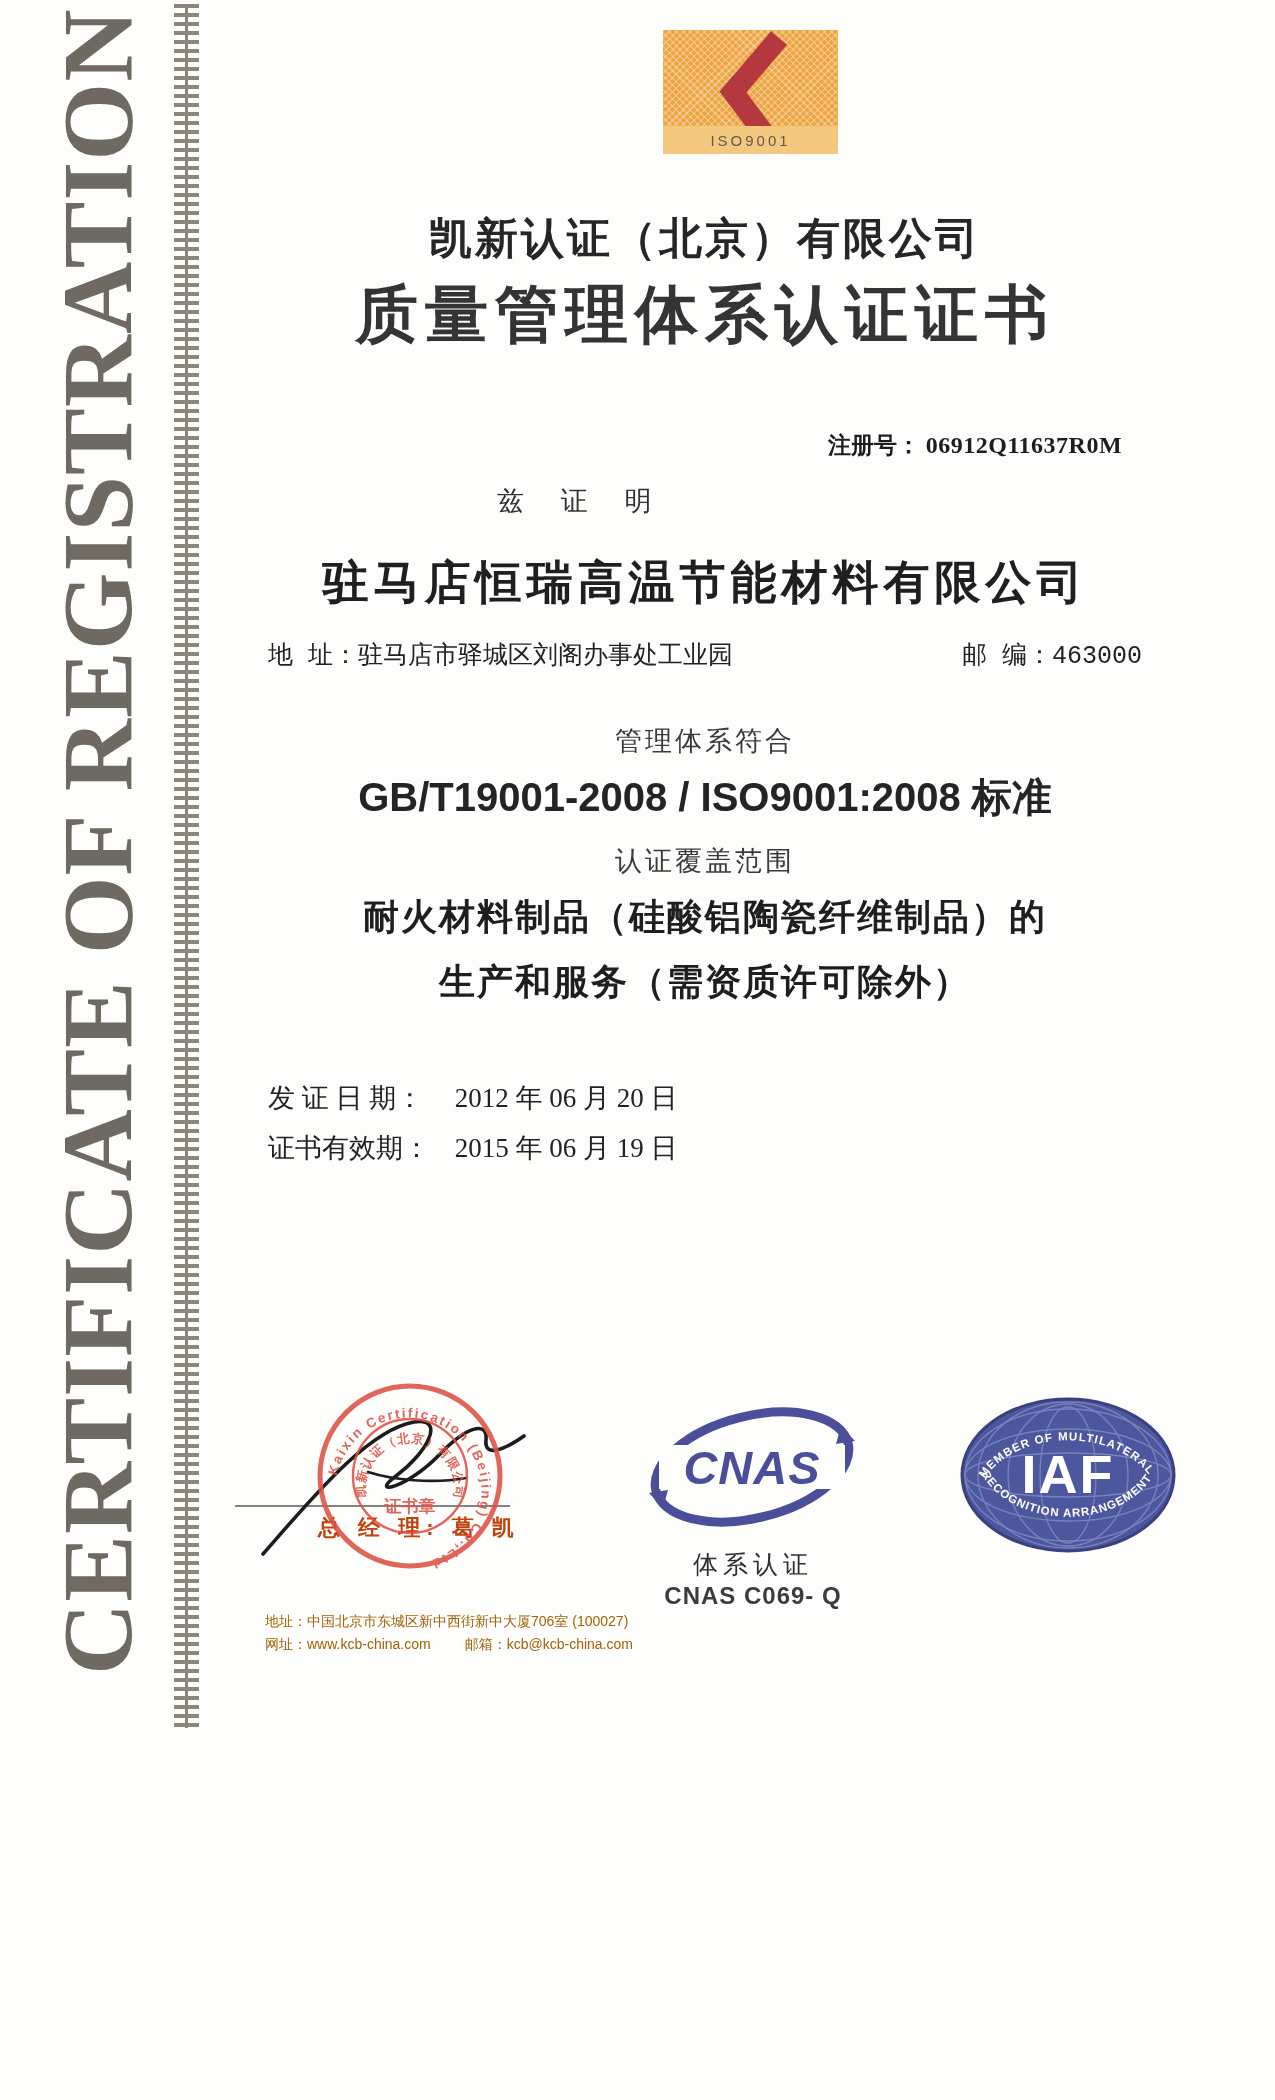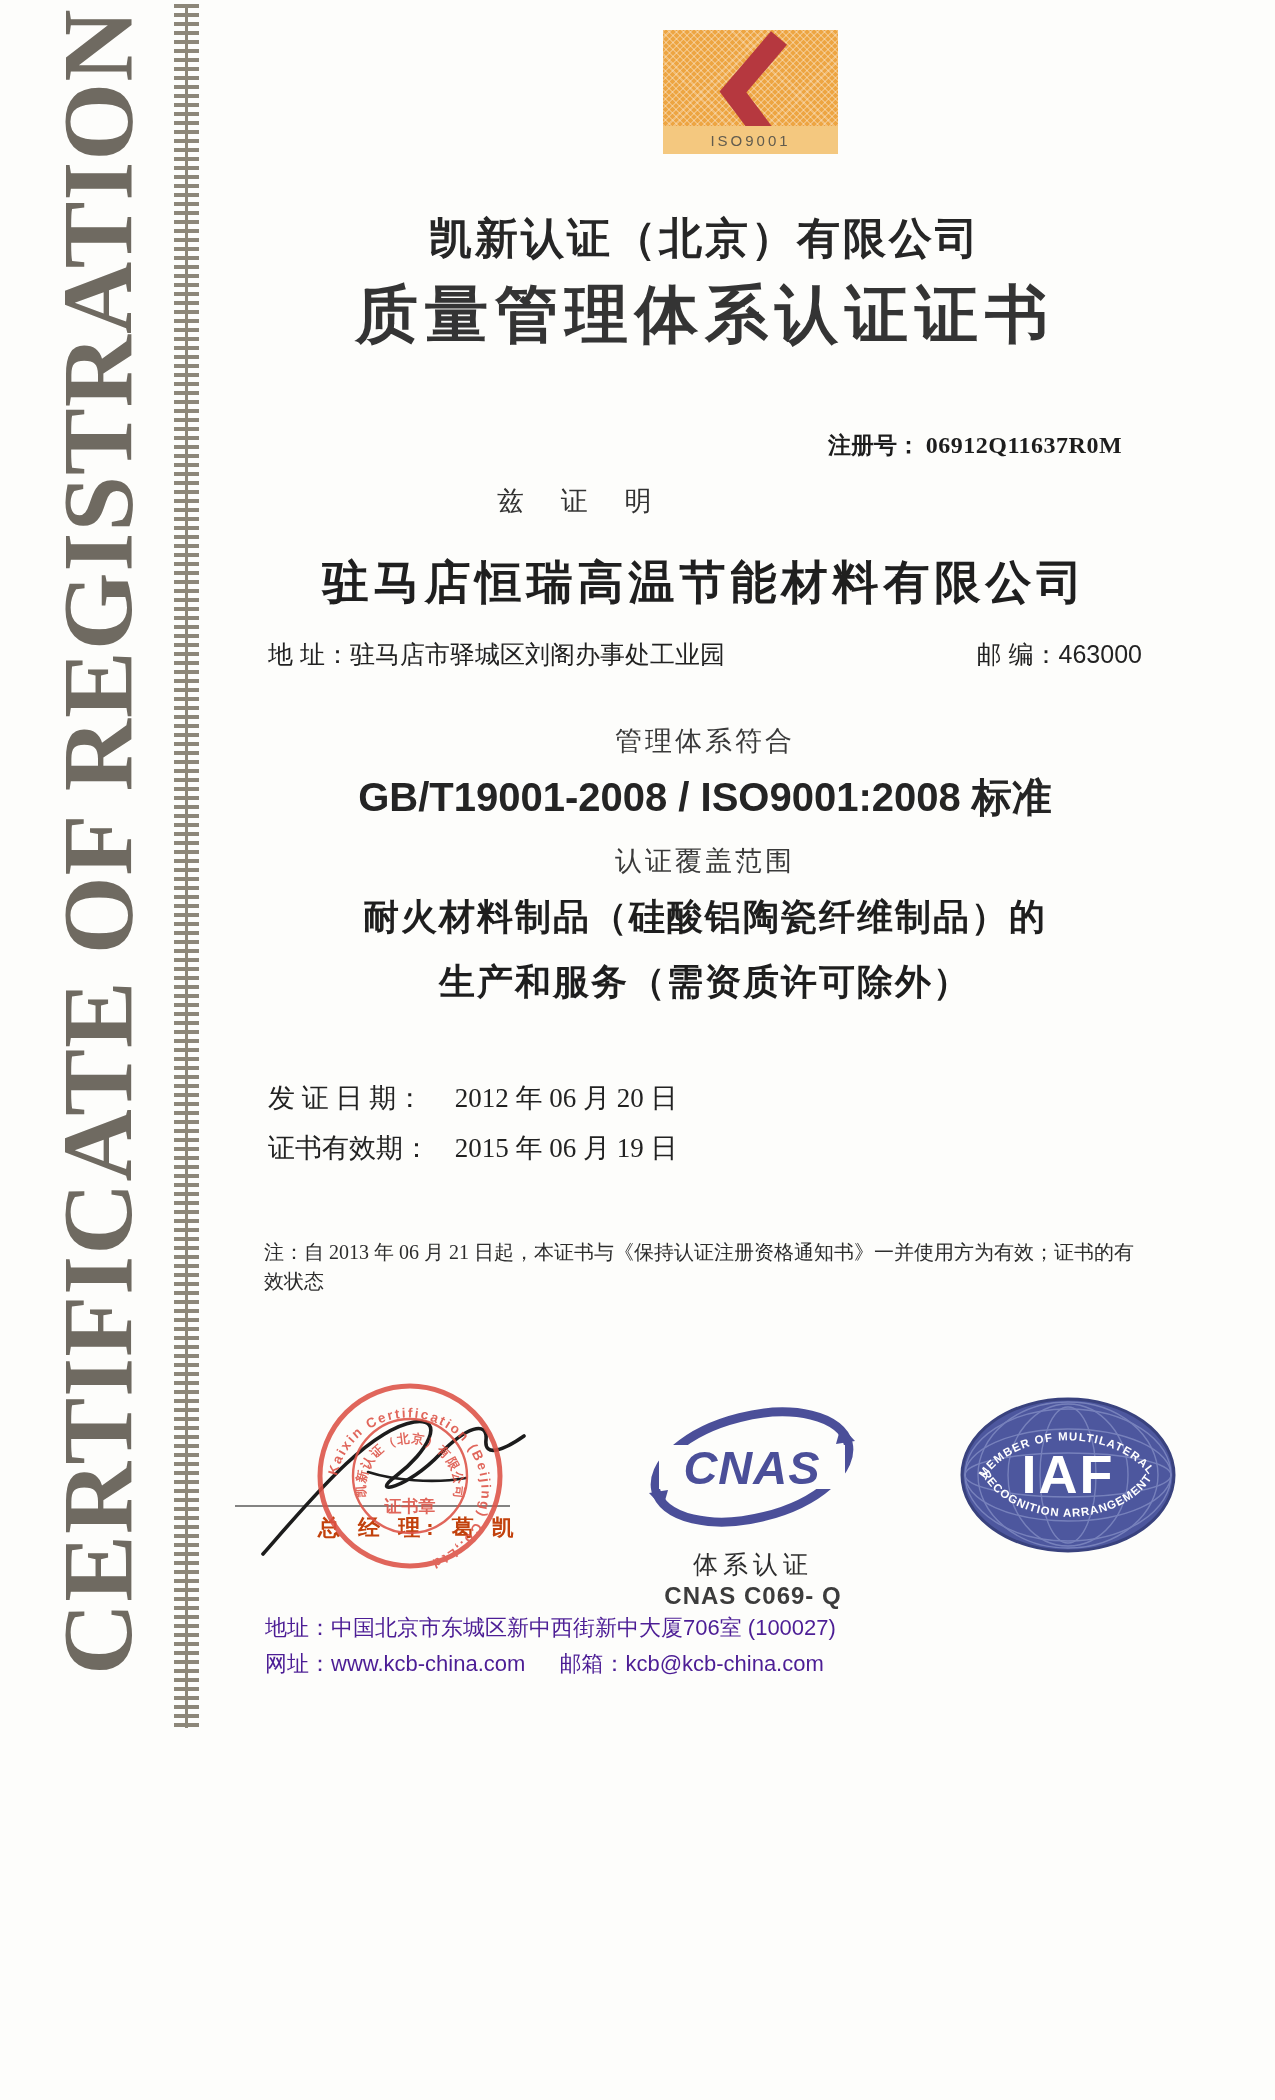--- a/index.html
+++ b/index.html
@@ -52,21 +52,21 @@
     position:absolute;left:828px;top:430px;
     font-family:"Liberation Serif", serif;font-weight:700;font-size:23px;color:#1d1d1d;
   }
   .reg-row .num{font-size:24px;letter-spacing:.5px;}
   .certify{position:absolute;left:497px;top:483px;font-family:"Liberation Serif", serif;
     font-size:27px;letter-spacing:15px;color:#333;text-align:right;}
   .company{top:552px;font-size:46px;font-weight:700;letter-spacing:5px;color:#1f1f1f;}
   .addr-row{
     position:absolute;left:268px;top:638px;width:874px;
     display:flex;justify-content:space-between;
-    font-family:Liberation Sans, sans-serif;font-size:25px;color:#222;
+    font-family:Liberation Mono, monospace;font-size:25px;color:#222;
   }
   .conform{top:723px;font-size:27px;letter-spacing:3px;color:#3a3a3a;font-family:"Liberation Serif", serif;}
   .standard{top:770px;font-size:40px;font-weight:800;color:#242424;letter-spacing:0;}
   .standard .suffix{font-weight:700;}
   .scope-label{top:843px;font-size:27px;letter-spacing:3px;color:#3a3a3a;font-family:"Liberation Serif", serif;}
   .scope1{top:893px;font-size:36px;font-weight:700;font-family:"Liberation Serif", serif;color:#1e1e1e;letter-spacing:2px;}
   .scope2{top:958px;font-size:36px;font-weight:700;font-family:"Liberation Serif", serif;color:#1e1e1e;letter-spacing:2px;}
   .date-row{position:absolute;left:268px;font-family:"Liberation Serif", serif;font-size:27px;color:#222;}
   .date-row .lab{display:inline-block;min-width:180px;}
   .note{
@@ -83,21 +83,21 @@
   }
   .stamp-svg{position:absolute;left:314px;top:1380px;opacity:.88;}
   .cnas-wrap{position:absolute;left:645px;top:1392px;width:215px;text-align:center;}
   .cnas-cap1{position:absolute;left:653px;top:1548px;width:200px;text-align:center;
     font-size:25px;letter-spacing:5px;color:#2e2e2e;}
   .cnas-cap2{position:absolute;left:645px;top:1582px;width:216px;text-align:center;
     font-size:24px;font-weight:700;letter-spacing:1px;color:#3c3c3c;}
   .iaf-svg{position:absolute;left:956px;top:1396px;}
   
   .footer{
-    position:absolute;left:265px;top:1610px;font-size:22px;color:#4c1d95;line-height:1.62;
+    position:absolute;left:265px;top:1610px;font-size:14px;color:#a16207;line-height:1.62;
   }
   .footer .gap{display:inline-block;width:34px;}
 </style>
 </head>
 <body>
 
 <div class="green-band"></div>
 <div class="vertical-text">CERTIFICATE OF REGISTRATION</div>
 <div class="ladder"></div>
 
@@ -142,21 +142,20 @@
 <div class="date-row" style="top:1080px;">
   <span class="lab">发 证 日 期：</span>
   <span>2012 年 06 月 20 日</span>
 </div>
 <div class="date-row" style="top:1130px;">
   <span class="lab">证书有效期：</span>
   <span>2015 年 06 月 19 日</span>
 </div>
 
 <div class="note">
-  <div>注：自 2013 年 06 月 21 日起，本证书与《保持认证注册资格通知书》一并使用方为有效；证书的有效状态</div>
 </div>
 
 <svg class="sig-svg" width="350" height="180" viewBox="0 0 350 180">
   <line x1="17" y1="114" x2="292" y2="114" stroke="#5a5a5a" stroke-width="1.6"></line>
   <path d="M45,162 C95,105 150,38 196,30 C228,25 210,60 178,84 C150,105 190,96 222,62 C248,35 270,28 268,48 C266,66 286,58 306,44" fill="none" stroke="#1c1c1c" stroke-width="3.6" stroke-linecap="round"></path>
   <path d="M150,80 C175,88 215,92 248,86" fill="none" stroke="#1c1c1c" stroke-width="2.6" stroke-linecap="round"></path>
 </svg>
 
 <div class="manager">总 经 理: 葛 凯</div>
 

